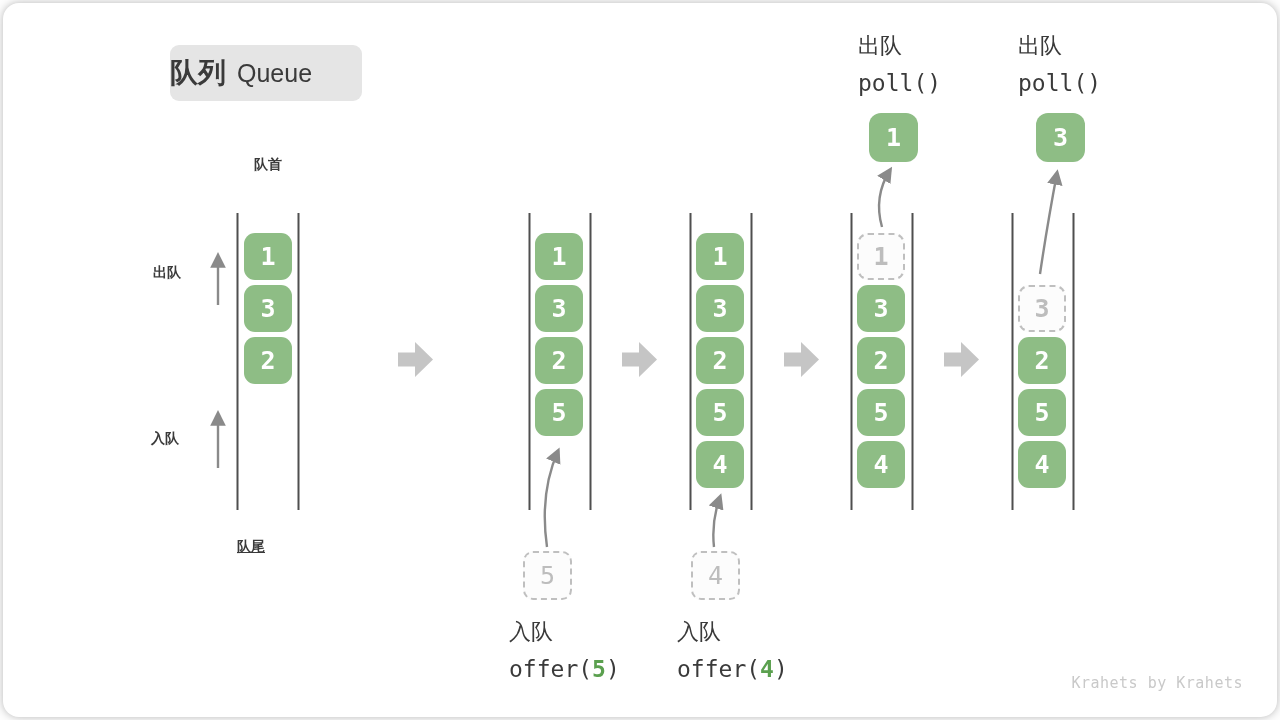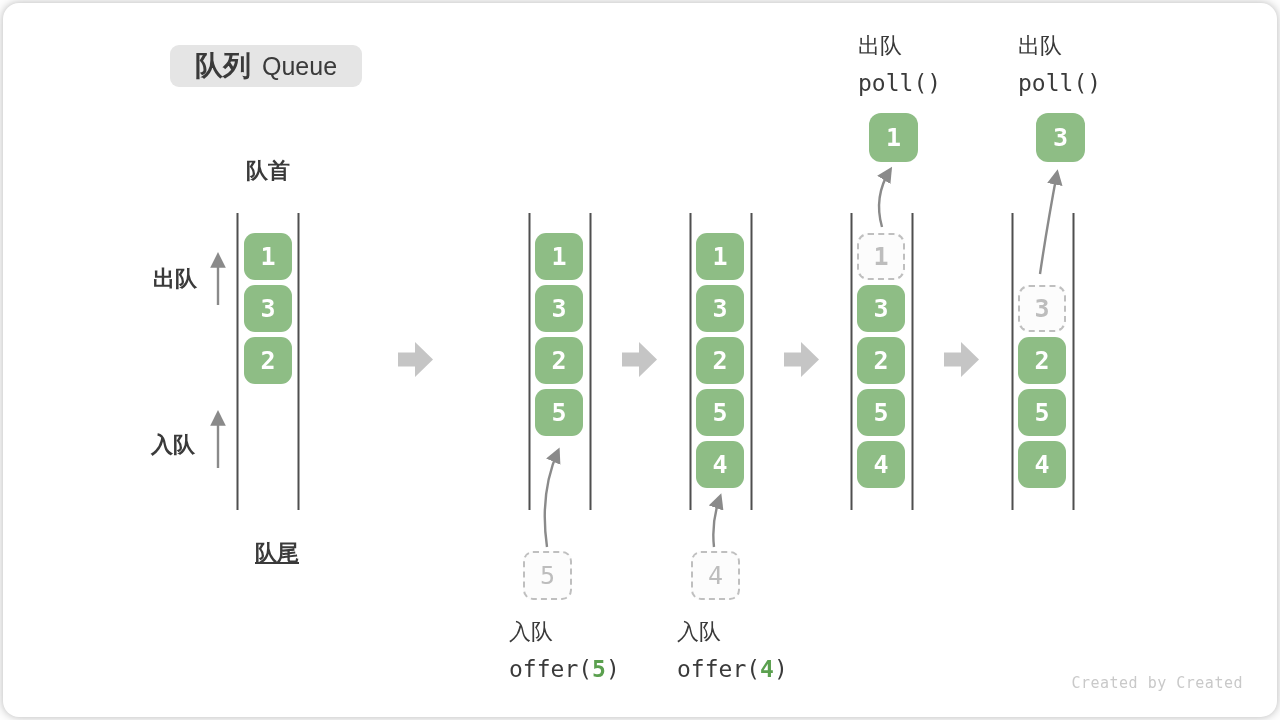--- a/index.html
+++ b/index.html
@@ -13,31 +13,31 @@
     background:#ffffff;border-radius:16px;
     box-shadow:0 0 9px rgba(0,0,0,.28);
   }
   .overlay{position:absolute;left:0;top:0;width:1280px;height:720px;}
   .rail{stroke:var(--rail,#4F4F4F);stroke-width:2;}
   .block-arrow{fill:var(--flow-arrow,#C5C5C5);}
   .thin-arrow{stroke:var(--pointer-arrow,#8A8A8A);stroke-width:2.4;fill:none;marker-end:url(#ah);}
   .ah-head{fill:var(--pointer-arrow,#8A8A8A);}
 
   .badge{
-    position:absolute;left:170px;top:45px;width:192px;height:42px;
+    position:absolute;left:170px;top:45px;width:192px;height:56px;
     background:var(--badge-bg,#E5E5E5);border-radius:9px;
-    display:flex;align-items:center;justify-content:center;gap:11px;
+    display:flex;align-items:center;gap:11px;
     color:var(--text-dark,#3A3A3A);
   }
   .badge-zh{font-size:28px;font-weight:bold;}
   .badge-en{font-family:Liberation Sans, sans-serif;font-size:25px;}
 
-  .lbl{position:absolute;color:var(--text-dark,#3A3A3A);font-size:22px;font-weight:bold;white-space:nowrap;}
+  .lbl{position:absolute;color:var(--text-dark,#3A3A3A);font-size:14px;font-weight:bold;white-space:nowrap;}
   .lbl.front{left:237px;top:156px;width:62px;text-align:center;}
-  .lbl.rear{left:237px;top:538px;width:62px;text-align:right;text-decoration:underline;}
+  .lbl.rear{left:237px;top:538px;width:62px;text-align:left;text-decoration:underline;}
   .lbl.side-deq{left:153px;top:264px;}
   .lbl.side-enq{left:151px;top:430px;}
 
   .queue{position:absolute;top:233px;width:48px;height:260px;}
   .queue.q0{left:244px;} .queue.q1{left:535px;} .queue.q2{left:696px;}
   .queue.q3{left:857px;} .queue.q4{left:1018px;}
   .slot{
     position:absolute;left:0;width:48px;height:47px;border-radius:11px;
     display:flex;align-items:center;justify-content:center;
     font-family:"DejaVu Sans Mono","Liberation Mono",monospace;
@@ -175,14 +175,14 @@
 
   <div class="op enq1">
     <div class="zh">入队</div>
     <div class="code"><span>offer(</span><span class="arg">5</span><span>)</span></div>
   </div>
   <div class="op enq2">
     <div class="zh">入队</div>
     <div class="code"><span>offer(</span><span class="arg">4</span><span>)</span></div>
   </div>
 
-  <div class="watermark">Created by Created</div>
+  <div class="watermark">Krahets by Krahets</div>
 </div>
 
 </body></html>

